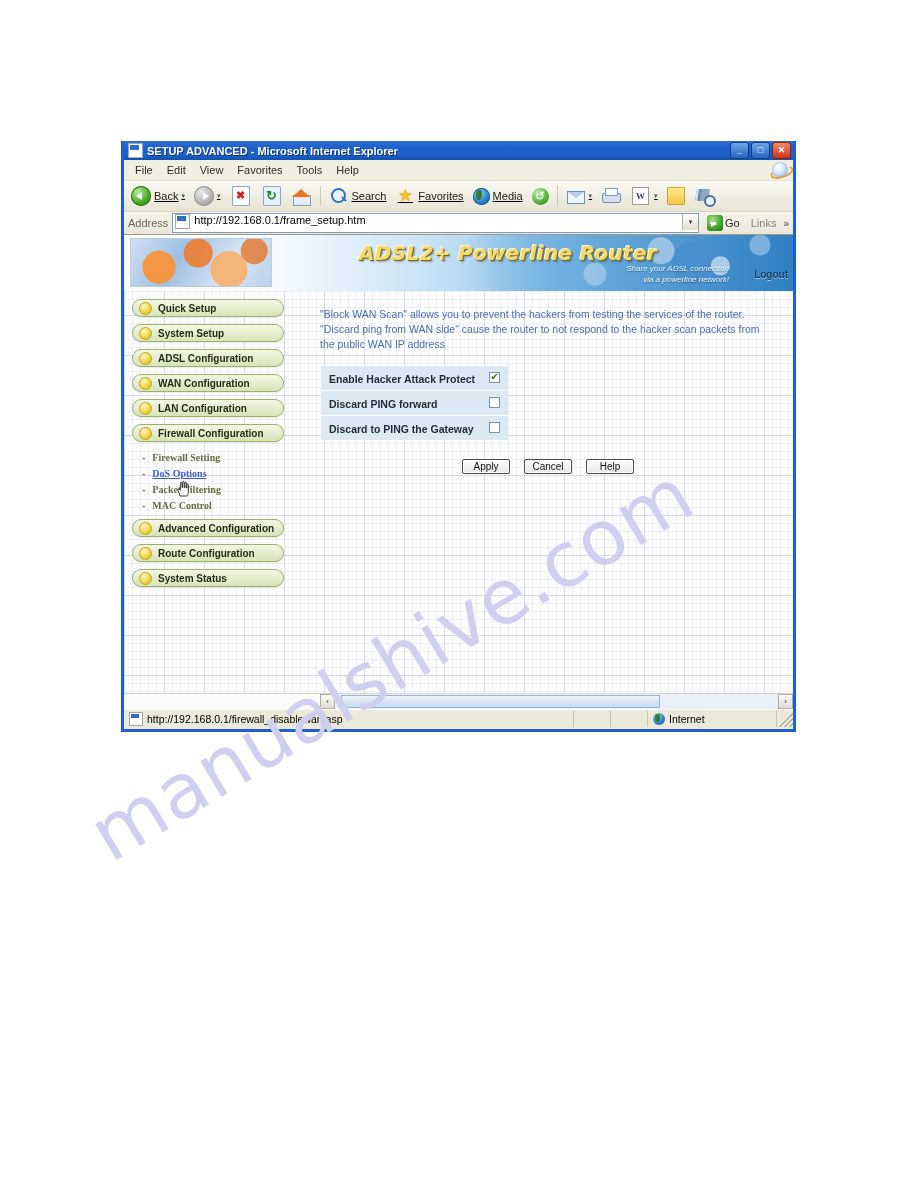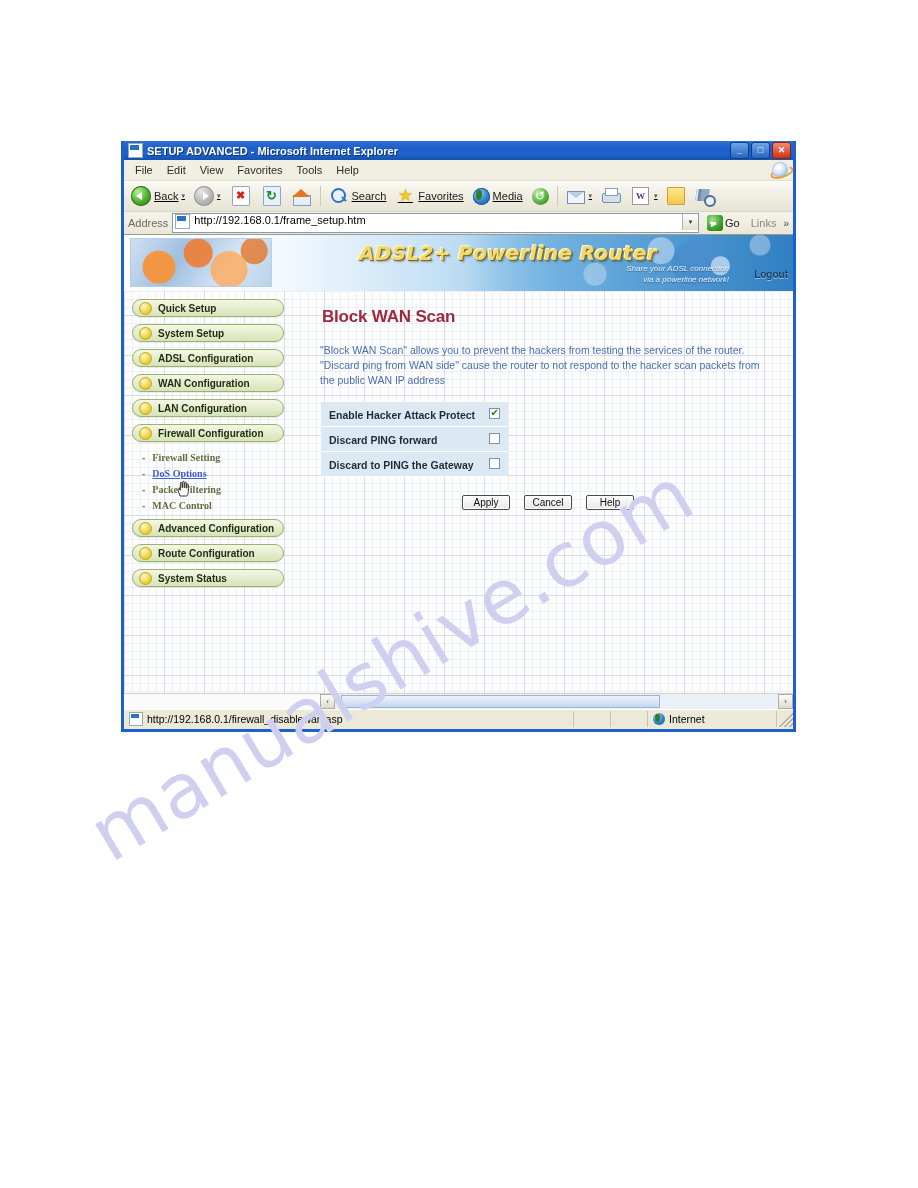--- a/index.html
+++ b/index.html
@@ -632,21 +632,20 @@
             <span class="sb-bullet"></span>
             <span class="sb-label">System Status</span>
           </div>
 
           <svg class="cursor-hand" viewBox="0 0 14 17">
             <path d="M4 16 L2.2 10.5 C1.6 9.2 2.6 8.4 3.4 9.2 L4.4 10.3 L4.4 3.2 C4.4 2 6 2 6 3.2 L6 7.6 L6.6 7.6 L6.6 2.2 C6.6 1 8.2 1 8.2 2.2 L8.2 7.6 L8.8 7.6 L8.8 3 C8.8 1.9 10.3 1.9 10.3 3 L10.3 8 L10.9 8 L10.9 4.6 C10.9 3.6 12.3 3.6 12.3 4.6 L12.3 11.5 C12.3 14 11 16 11 16 Z" fill="#ffffff" stroke="#262626" stroke-width="0.9" stroke-linejoin="round"></path>
           </svg>
         </div>
 
         <div class="main">
-          <div class="page-title">Block WAN Scan</div>
           <div class="page-desc">"Block WAN Scan" allows you to prevent the hackers from testing the services of the router. "Discard ping from WAN side" cause the router to not respond to the hacker scan packets from the public WAN IP address</div>
 
           <table class="opt-table">
             <tbody>
               <tr class="opt-row">
                 <td class="opt-label-cell">
                   <span class="opt-label">Enable Hacker Attack Protect</span>
                 </td>
                 <td class="opt-box-cell">
                   <span class="cbox checked"></span>

